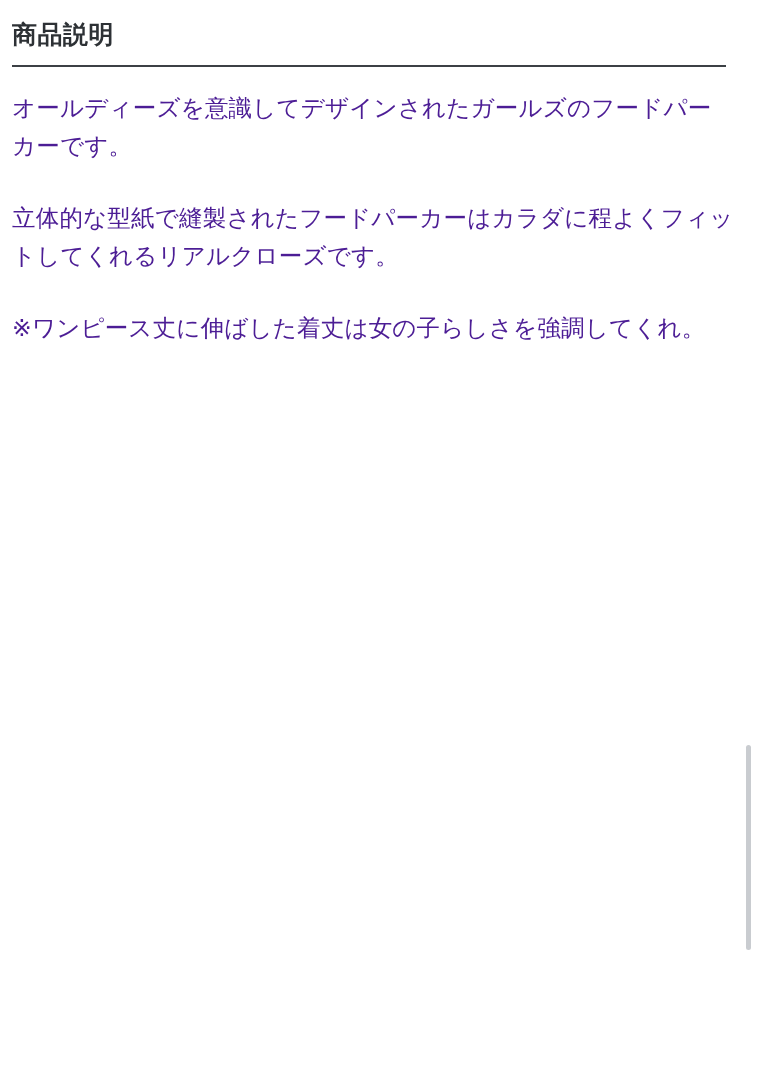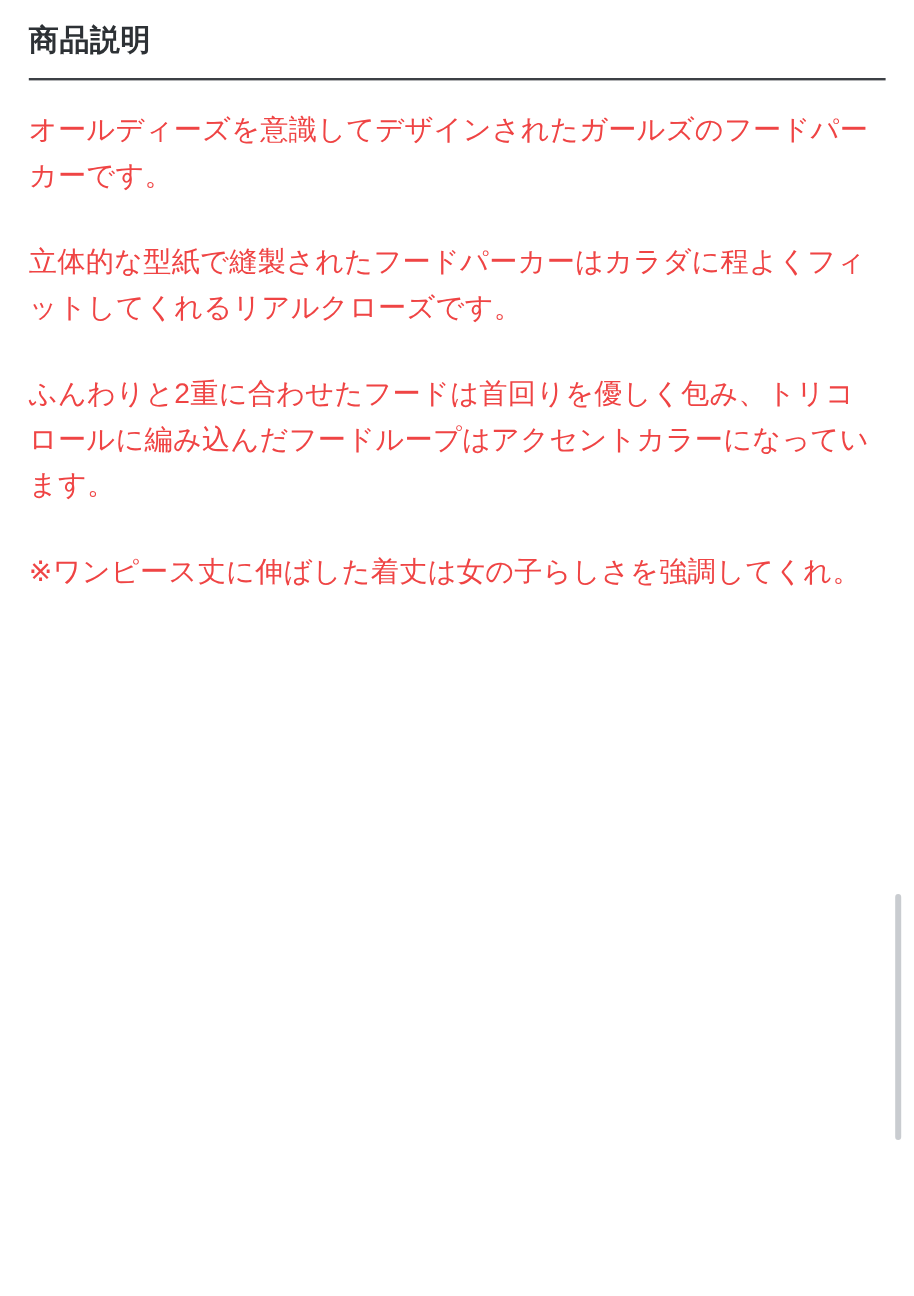--- a/index.html
+++ b/index.html
@@ -13,41 +13,41 @@
     font-family: "Liberation Sans", "DejaVu Sans", sans-serif;
     color: #33373b;
     overflow: hidden;
     position: relative;
   }
   .page {
     position: relative;
     width: 759px;
     height: 1080px;
     box-sizing: border-box;
-    padding: 18px 24px 0 24px;
+    padding: 18px 24px 0 12px;
   }
   .section-title {
     font-size: 25px;
     font-weight: bold;
     color: #2d3135;
     letter-spacing: 0.5px;
     margin: 0 0 14px 0;
     line-height: 1.3;
   }
   .divider {
     border: 0;
     border-top: 2px solid #3c4045;
     margin: 0 0 22px 0;
     width: 714px;
   }
   .body-copy p {
     font-size: 23.5px;
     line-height: 1.62;
     margin: 0 0 34px 0;
-    color: #ef4444;
+    color: #4c1d95;
     letter-spacing: 0.2px;
     text-align: left;
     word-break: break-all;
   }
   .body-copy p:last-child {
     margin-bottom: 0;
   }
   .scrollbar-track {
     position: absolute;
     right: 4px;
@@ -71,21 +71,20 @@
 
 <div class="page">
 
   <h1 class="section-title">商品説明</h1>
 
   <hr class="divider">
 
   <div class="body-copy">
     <p>オールディーズを意識してデザインされたガールズのフードパーカーです。</p>
     <p>立体的な型紙で縫製されたフードパーカーはカラダに程よくフィットしてくれるリアルクローズです。</p>
-    <p>ふんわりと2重に合わせたフードは首回りを優しく包み、トリコロールに編み込んだフードループはアクセントカラーになっています。</p>
     <p>※ワンピース丈に伸ばした着丈は女の子らしさを強調してくれ。</p>
   </div>
 
   <div class="scrollbar-track">
     <div class="scrollbar-thumb"></div>
   </div>
 
 </div>
 
 </body></html>

